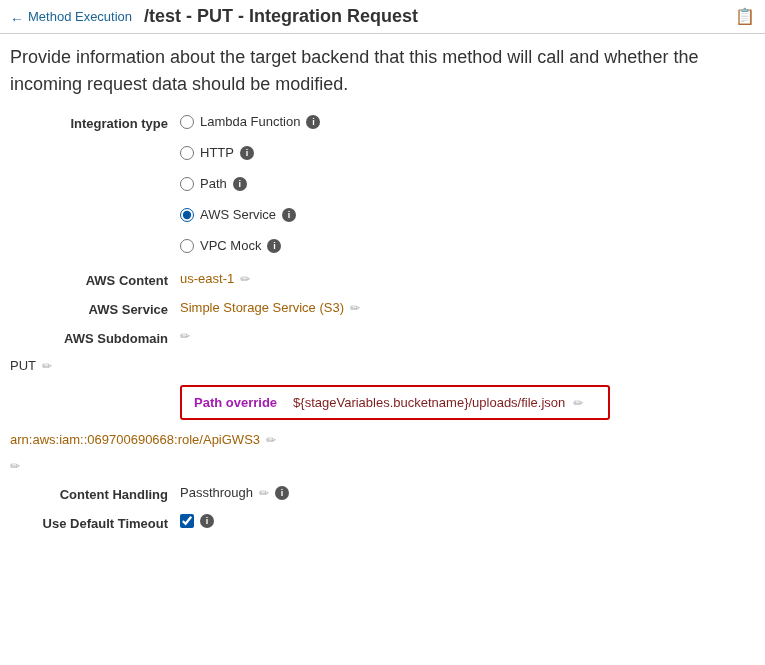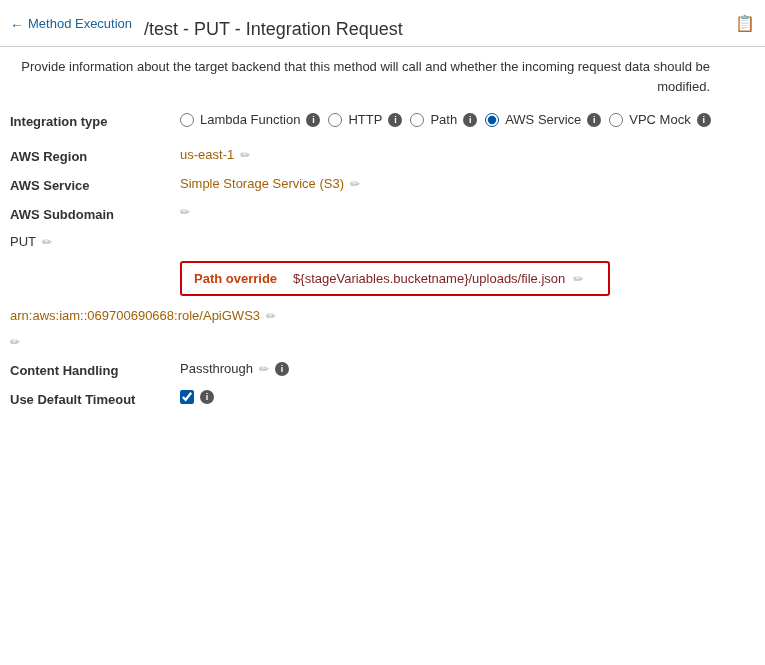--- a/index.html
+++ b/index.html
@@ -28,74 +28,72 @@
       gap: 4px;
       font-size: 13px;
       white-space: nowrap;
     }
     .back-arrow {
       font-size: 14px;
       color: #1a6496;
     }
     .page-title {
       font-size: 18px;
-      font-weight: normal;
-      color: #333;
-      margin-top: 13px;
+      font-weight: bold;
+      color: #333;
     }
     .copy-icon {
       margin-left: auto;
       color: #777;
       font-size: 16px;
     }
 
     
     .description {
       padding: 10px 10px 6px 10px;
-      font-size: 13px;
+      font-size: 18px;
       color: #333;
       line-height: 1.5;
       max-width: 720px;
-      text-align: right;
     }
 
     
     .form-section {
       padding: 10px 10px 10px 10px;
     }
 
     .form-row {
       display: flex;
       align-items: flex-start;
       margin-bottom: 12px;
     }
 
     .form-label {
       font-weight: bold;
-      text-align: left;
+      text-align: right;
       min-width: 170px;
       padding-right: 12px;
       padding-top: 2px;
       color: #333;
       font-size: 13px;
     }
 
     .form-value {
       display: flex;
       align-items: center;
       gap: 6px;
       flex: 1;
       font-size: 13px;
     }
 
     
     .radio-group {
       display: flex;
-      flex-direction: row;
-      gap: 8px;
+      flex-direction: column;
+      gap: 16px;
     }
 
     .radio-option {
       display: flex;
       align-items: center;
       gap: 6px;
       font-size: 13px;
     }
 
     .radio-input {
@@ -137,21 +135,21 @@
       border-radius: 3px;
       padding: 8px 12px;
       display: flex;
       align-items: center;
       gap: 8px;
       background: #fff;
       min-width: 430px;
     }
     .path-override-label {
       font-weight: bold;
-      color: #c2410c;
+      color: #a21caf;
       font-size: 13px;
       white-space: nowrap;
       padding-right: 8px;
     }
     .path-override-value {
       color: #7f1d1d;
       font-size: 13px;
     }
 
     
@@ -218,21 +216,21 @@
           <span>VPC Mock</span>
           <span class="info-icon">i</span>
         </label>
       </div>
     </div>
   </div>
 
   <div class="section-gap"></div>
 
   <div class="form-row">
-    <div class="form-label">AWS Region</div>
+    <div class="form-label">AWS Content</div>
     <div class="form-value">
       <span class="value-blue">us-east-1</span>
       <span class="edit-icon">✏</span>
     </div>
   </div>
 
   <div class="form-row">
     <div class="form-label">AWS Service</div>
     <div class="form-value">
       <span class="value-blue">Simple Storage Service (S3)</span>

